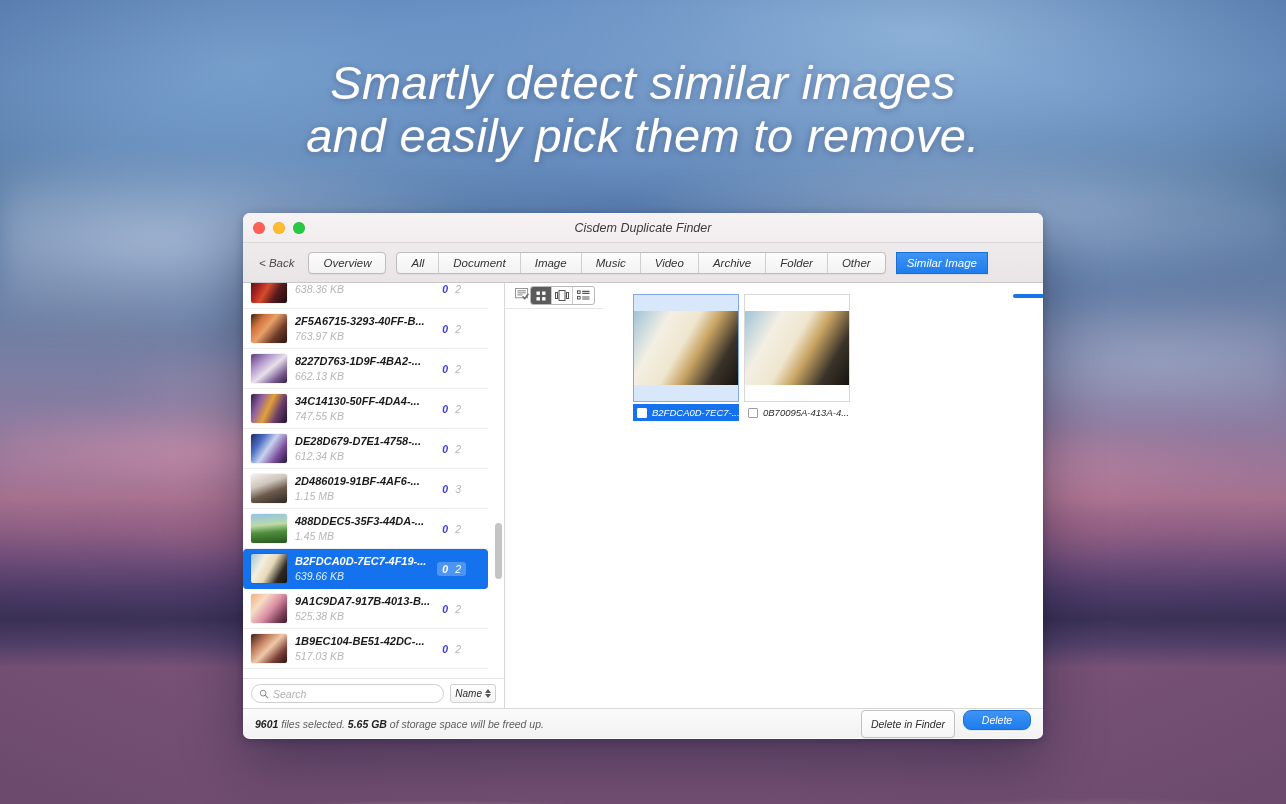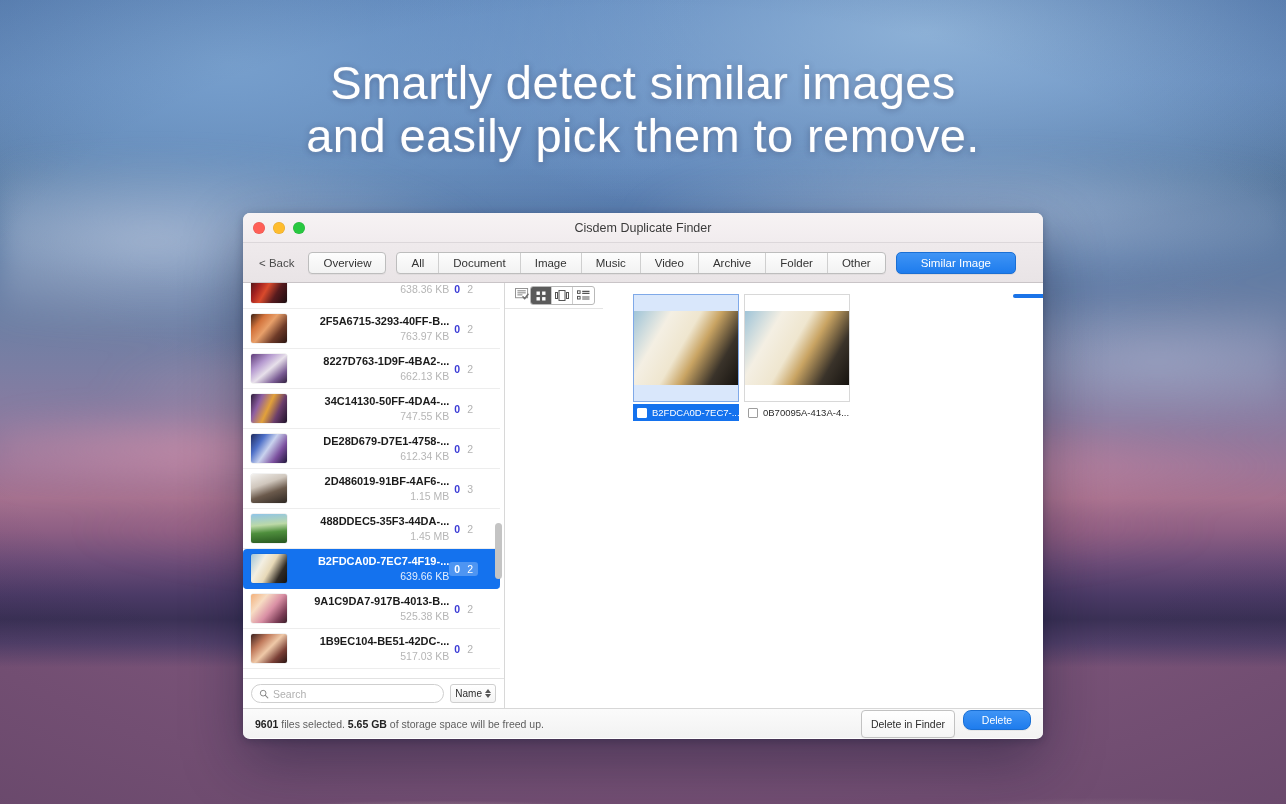--- a/index.html
+++ b/index.html
@@ -8,20 +8,21 @@
     overflow: hidden;
     font-family: "Liberation Sans", sans-serif;
   }
 
   
   #wallpaper {
     position: relative;
     width: 1286px; height: 804px;
     overflow: hidden;
     background: #2b3b63;
+    font-style: italic;
   }
   .bg-layer { position: absolute; inset: 0; }
 
   .bg-sky {
     background:
       radial-gradient(ellipse 55% 40% at 18% 8%, rgba(120,160,205,0.95) 0%, rgba(70,105,165,0.0) 70%),
       radial-gradient(ellipse 60% 35% at 72% 4%, rgba(150,185,220,0.85) 0%, rgba(90,130,185,0.0) 72%),
       radial-gradient(ellipse 70% 45% at 50% 20%, rgba(95,135,190,0.8) 0%, rgba(60,95,155,0.0) 75%),
       linear-gradient(180deg,
         #4f7ab4 0%,
@@ -142,45 +143,45 @@
     font-size: 11.5px; color: #333;
     display: flex; align-items: center; justify-content: center;
     padding: 0 14px;
     border-right: 1px solid #cfcfcf;
     white-space: nowrap;
   }
   .seg-group .seg:last-child { border-right: none; }
   .seg-accent {
     height: 22px;
     background: linear-gradient(180deg,#3f94f5 0%,#1e7ced 100%);
-    border: 1px solid #1a6fd4; border-radius: 5px;
+    border: 1px solid #1a6fd4; border-radius: 0;
     color: #fff; font-size: 11.5px;
     display: flex; align-items: center; justify-content: center;
-    padding: 0 24px; white-space: nowrap;
+    padding: 0 10px; white-space: nowrap;
     box-shadow: 0 1px 0 rgba(0,0,0,0.06);
   }
 
   
   .body-split { display: flex; height: 425px; }
 
   
   .left-pane {
     width: 262px;
     border-right: 1px solid #d8d8d8;
     display: flex; flex-direction: column;
     background: #ffffff;
     position: relative;
   }
   .list-scroll {
     flex: 1;
     position: relative;
     overflow: hidden;
     background: #fff;
   }
-  .list-inner { position: absolute; left: 0; right: 4px; top: -14px; text-align: right; }
+  .list-inner { position: absolute; left: 0; right: 16px; top: -14px; }
   .row {
     position: relative;
     display: flex; align-items: center;
     height: 40px;
     padding: 0 8px 0 8px;
     border-bottom: 1px solid #ededed;
   }
   .row .thumb {
     width: 36px; height: 29px;
     border-radius: 2px;

